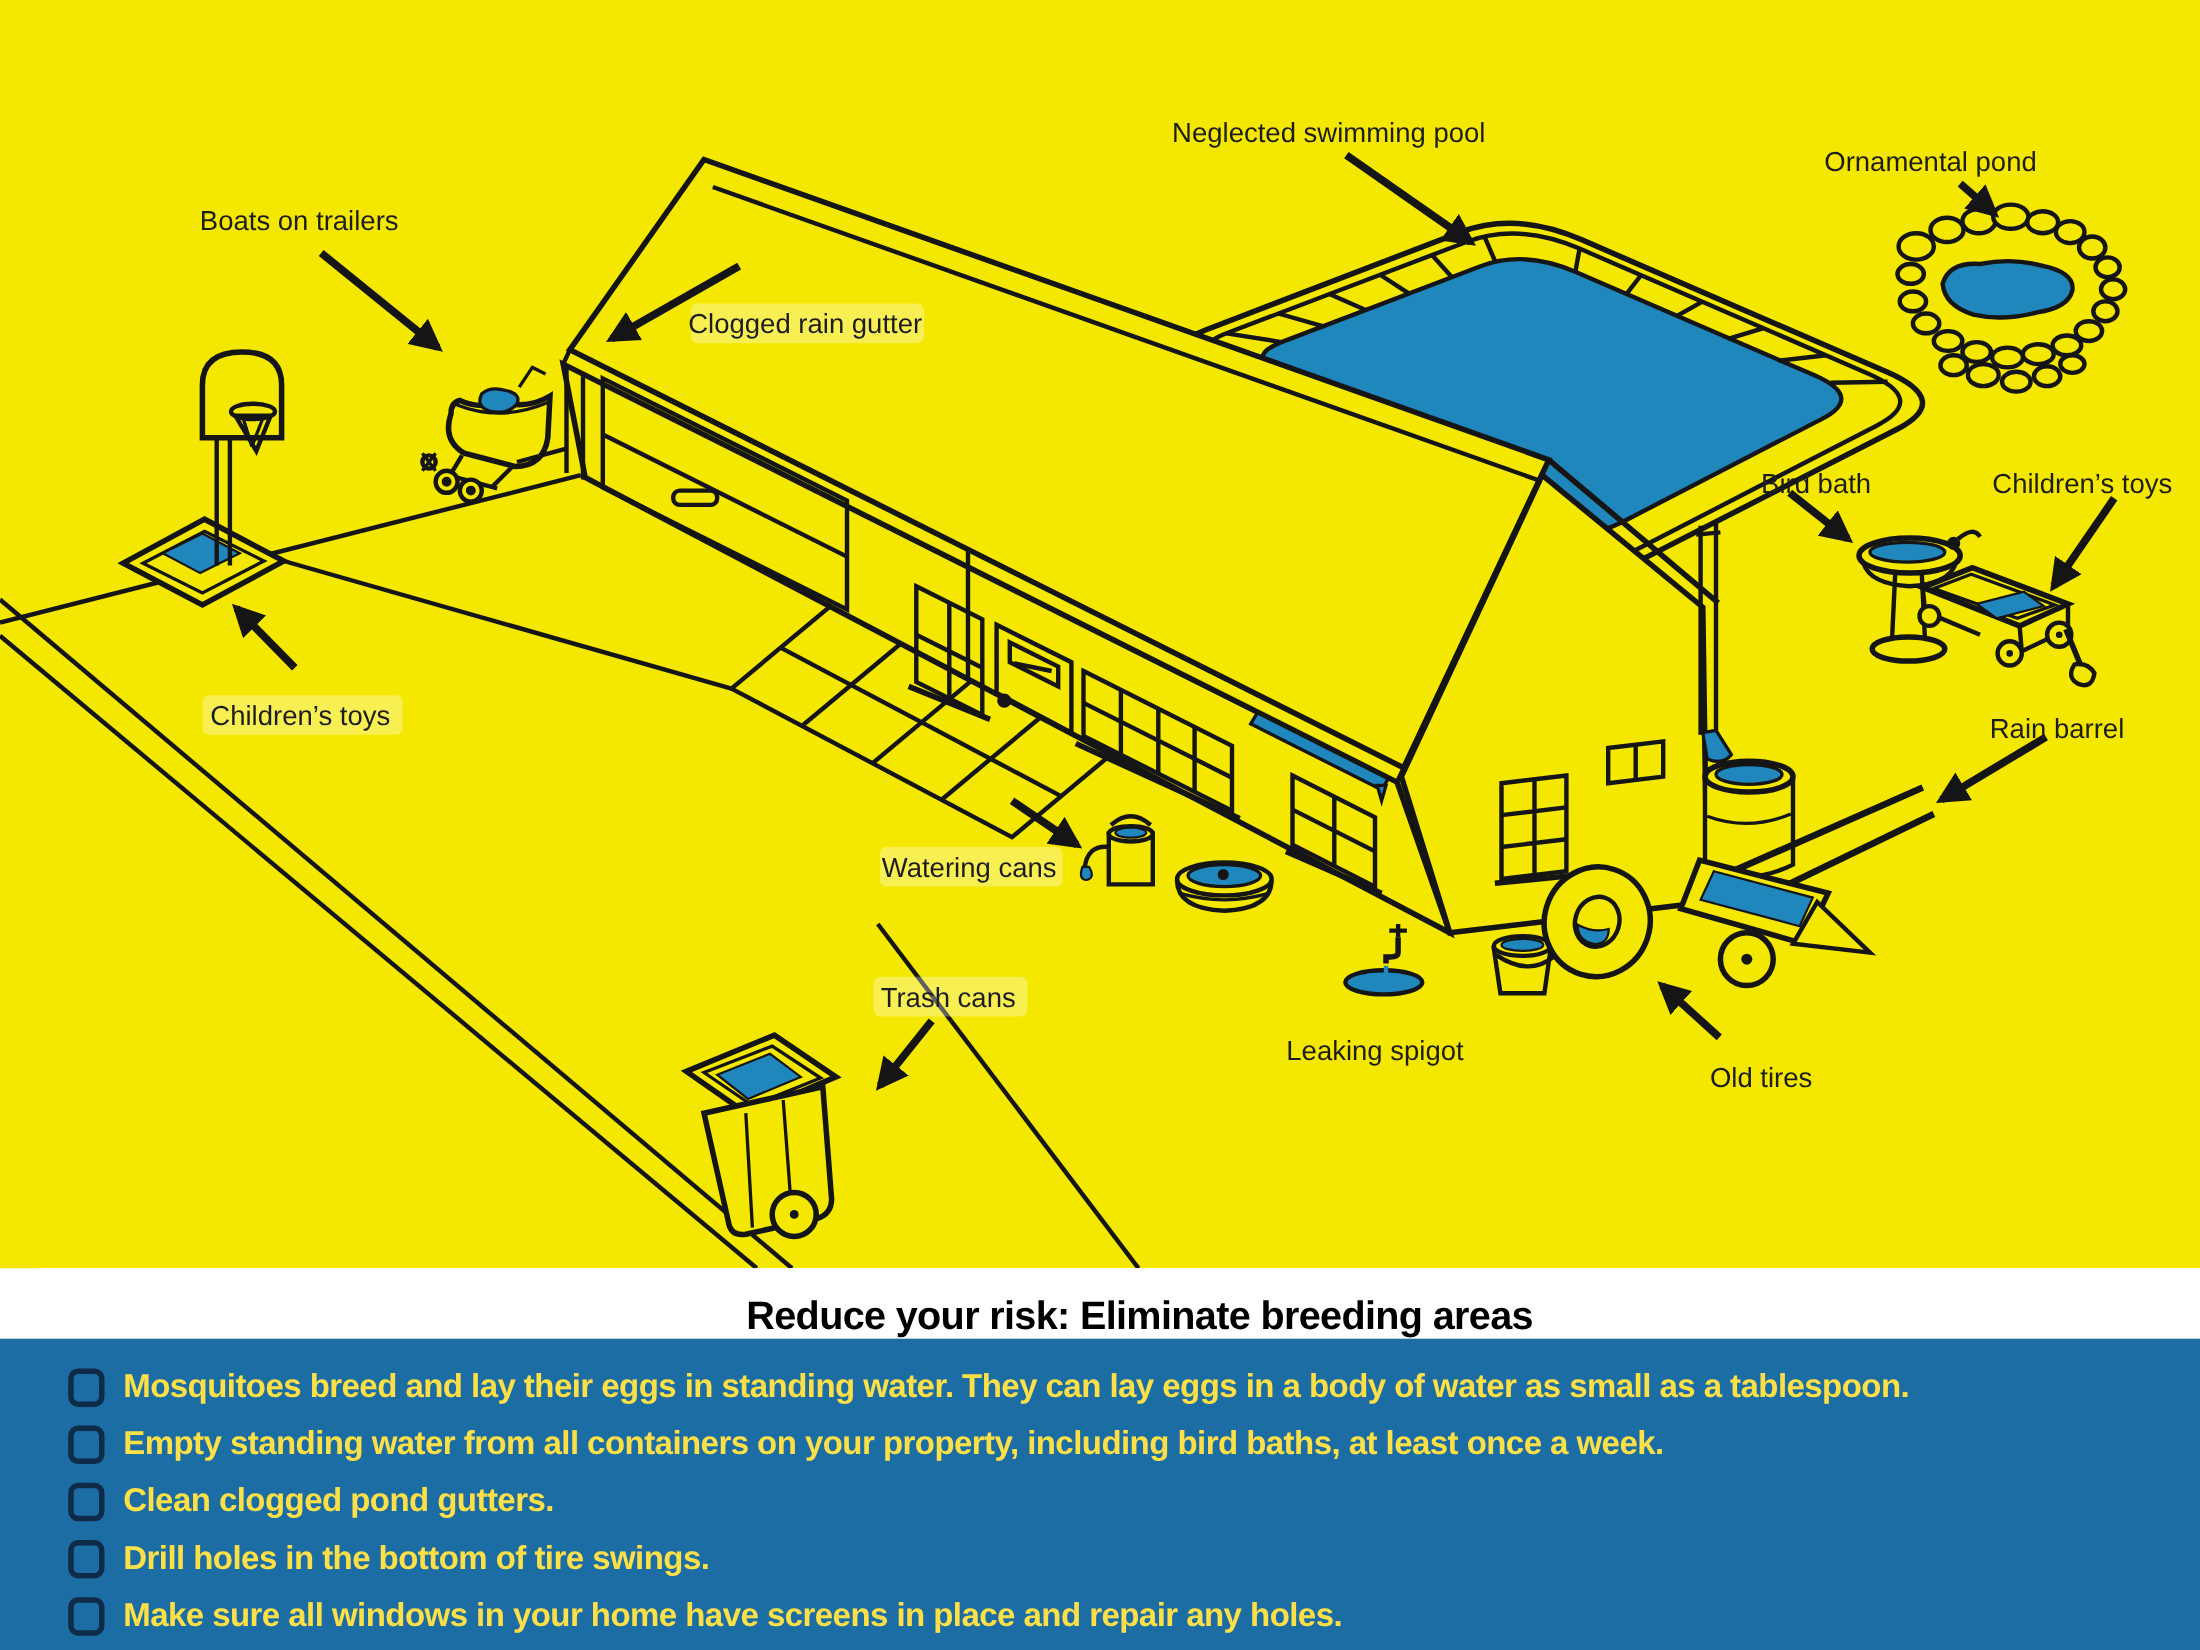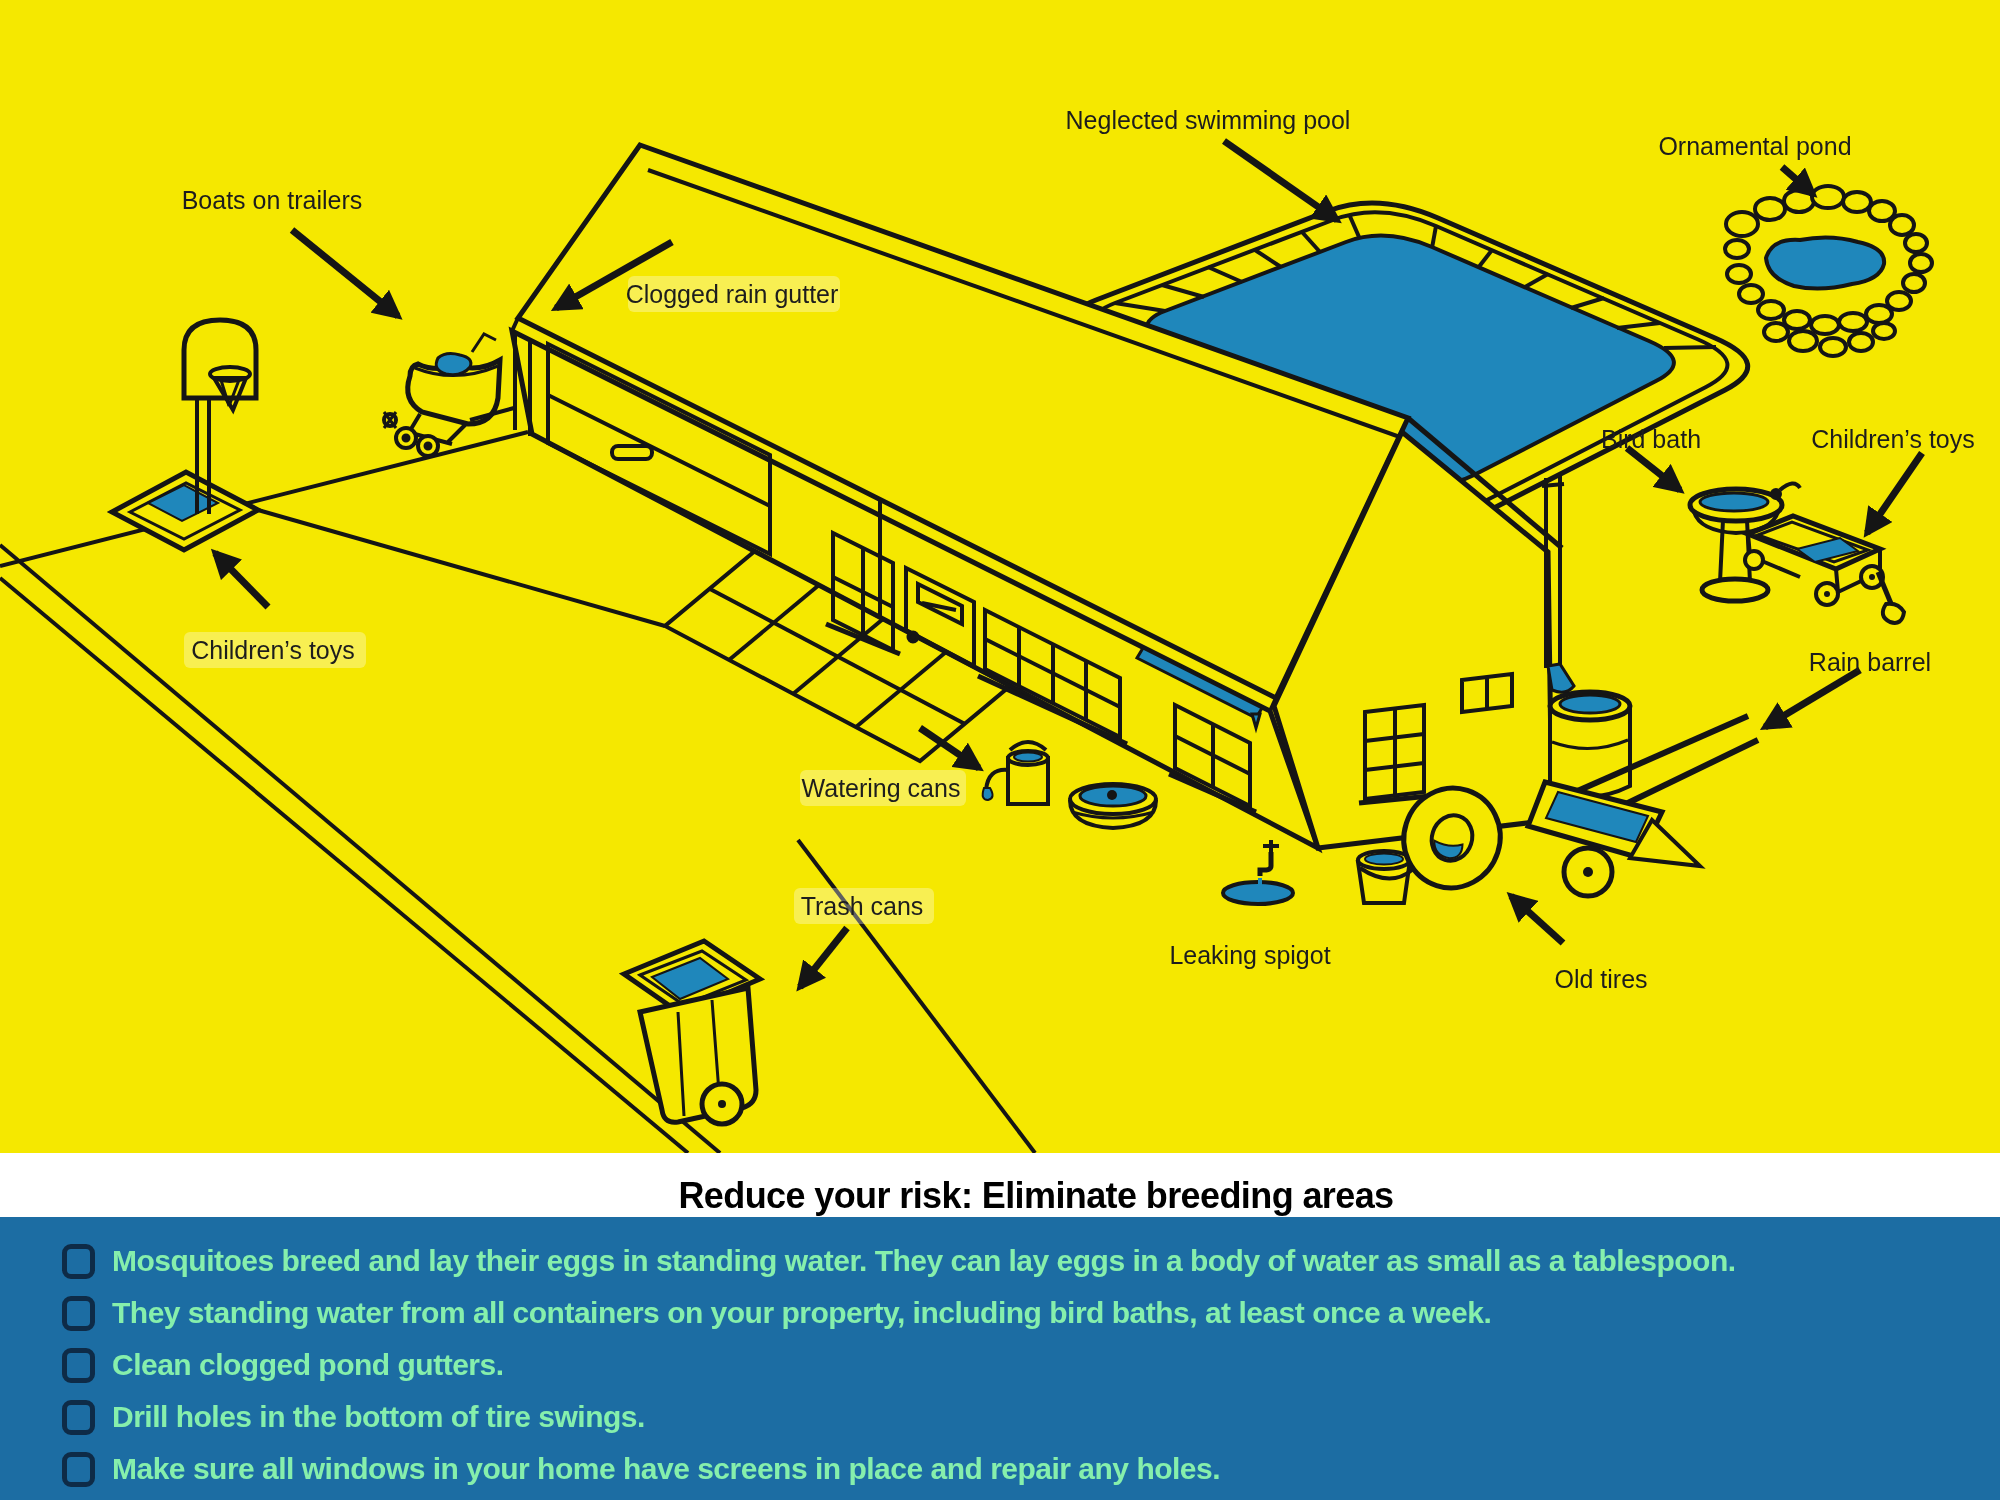--- a/index.html
+++ b/index.html
@@ -8,21 +8,21 @@
   .scene{position:absolute;left:0;top:0;width:2000px;height:1153px;background:#F5E800;}
   .scene svg{display:block;}
   .title-band{position:absolute;left:0;top:1153px;width:2000px;height:64px;background:#ffffff;
       display:flex;align-items:flex-end;justify-content:center;margin-left:36px;}
   .title-band .title{font-size:36px;font-weight:800;color:#000;letter-spacing:-0.6px;}
   .panel{position:absolute;left:0;top:1217px;width:2000px;height:283px;background:#1C6DA3;
       box-sizing:border-box;padding:18px 10px 0 62px;}
   .panel ul{list-style:none;margin:0;padding:0;}
   .check-row{display:flex;align-items:center;height:52px;gap:17px;}
   .checkbox{width:33px;height:35px;border:5px solid #0E2B47;border-radius:9px;flex:none;box-sizing:border-box;}
-  .check-text{color:#86efac;font-size:30px;font-weight:700;letter-spacing:-0.5px;white-space:nowrap;}
+  .check-text{color:#fde047;font-size:30px;font-weight:700;letter-spacing:-0.5px;white-space:nowrap;}
   
   text.lbl{font-family:"Liberation Sans",sans-serif;font-size:25px;fill:#1d1d1d;text-anchor:middle;}
 </style>
 </head>
 <body>
 
 <div class="scene">
 <svg width="2000" height="1153" viewBox="0 0 2000 1153" xmlns="http://www.w3.org/2000/svg">
   <defs>
     <marker id="ah" viewBox="0 0 10 10" refX="8" refY="5" markerWidth="4.2" markerHeight="4.2" orient="auto-start-reverse">
@@ -315,21 +315,21 @@
 </div>
 
 <div class="panel">
   <ul>
     <li class="check-row">
       <span class="checkbox"></span>
       <span class="check-text">Mosquitoes breed and lay their eggs in standing water. They can lay eggs in a body of water as small as a tablespoon.</span>
     </li>
     <li class="check-row">
       <span class="checkbox"></span>
-      <span class="check-text">They standing water from all containers on your property, including bird baths, at least once a week.</span>
+      <span class="check-text">Empty standing water from all containers on your property, including bird baths, at least once a week.</span>
     </li>
     <li class="check-row">
       <span class="checkbox"></span>
       <span class="check-text">Clean clogged pond gutters.</span>
     </li>
     <li class="check-row">
       <span class="checkbox"></span>
       <span class="check-text">Drill holes in the bottom of tire swings.</span>
     </li>
     <li class="check-row">

